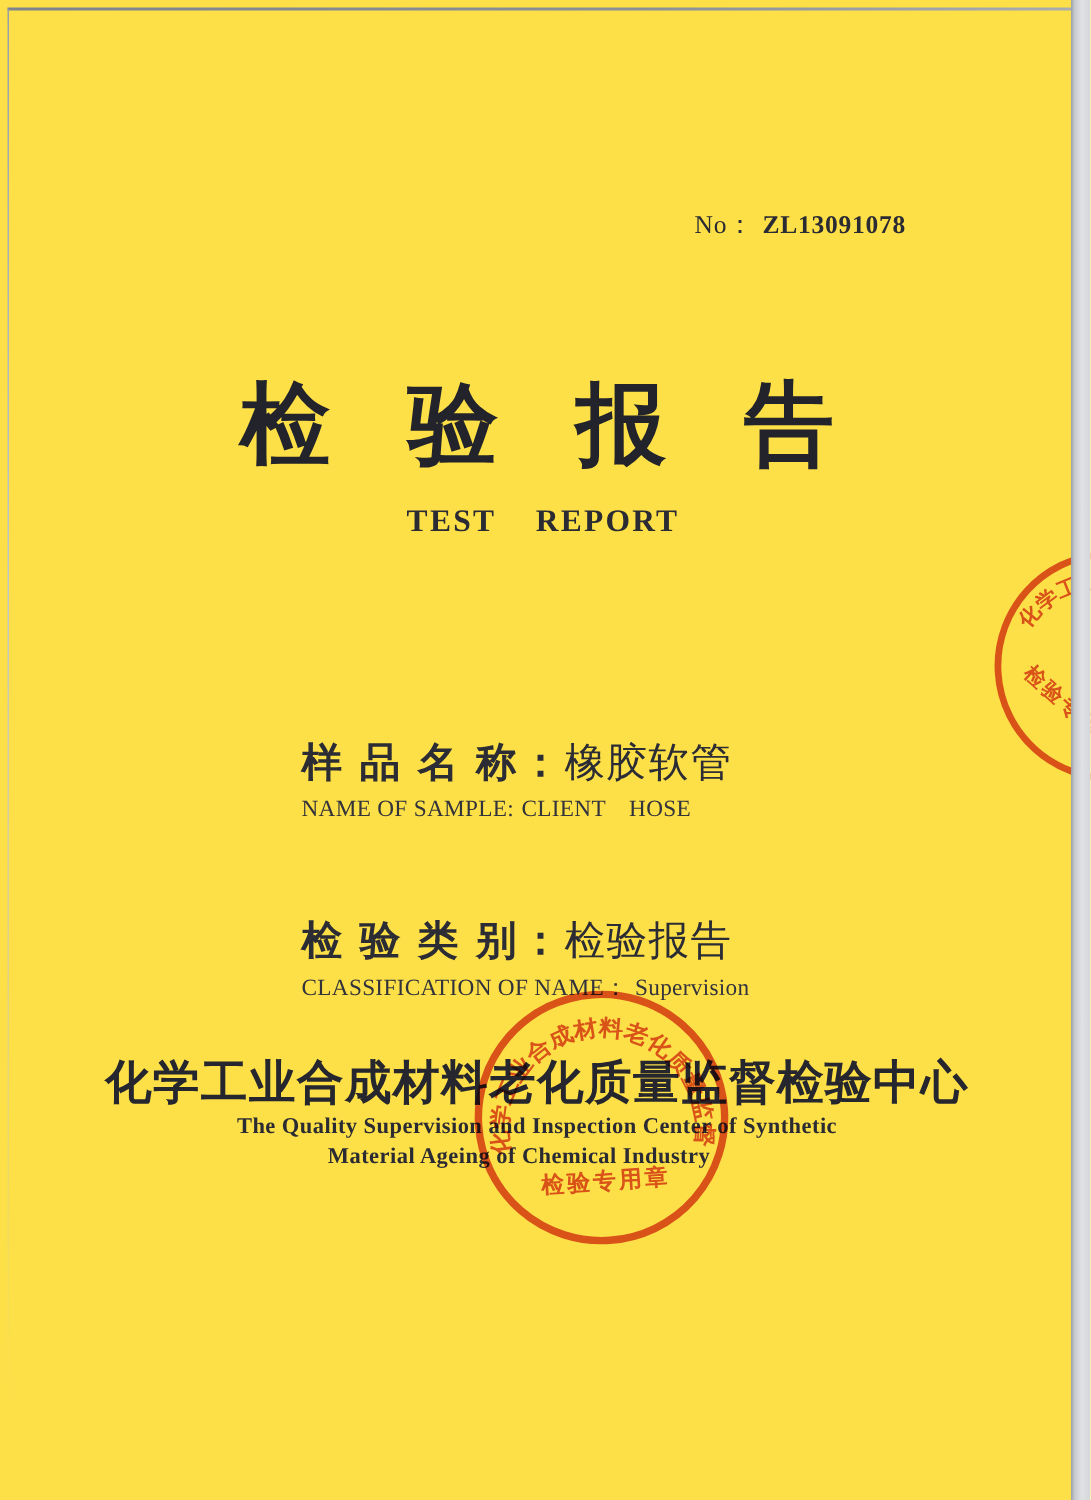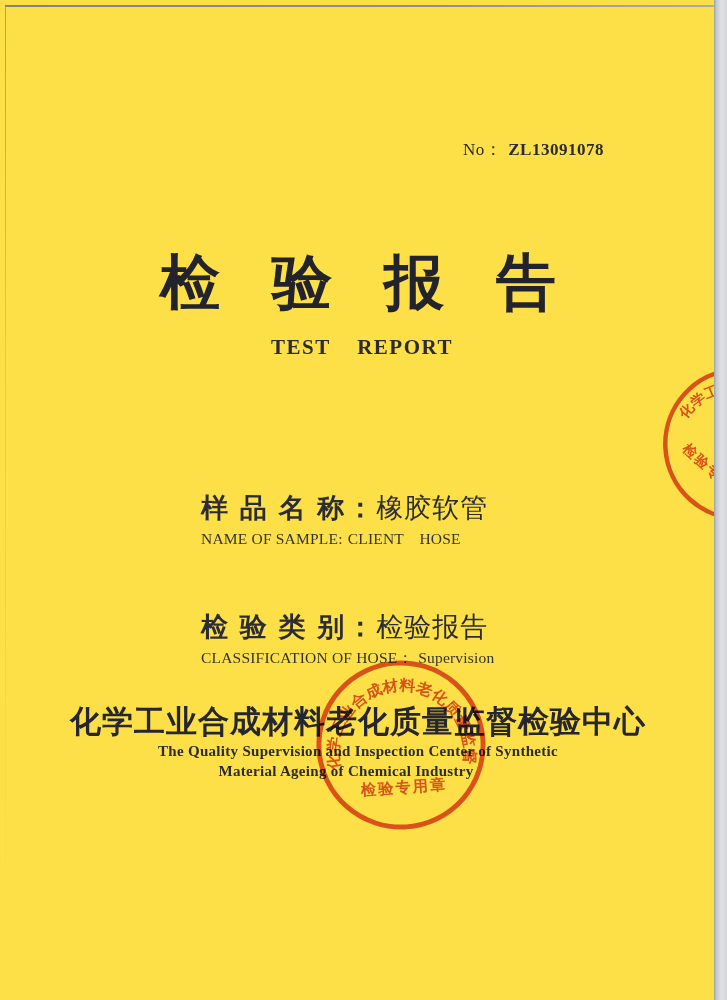--- a/index.html
+++ b/index.html
@@ -109,21 +109,21 @@
       </div>
 
       <div class="field f2">
       </div>
 
       <div class="field f3">
         <div class="cn-line">
           <span class="cn-label">检 验 类 别：</span><span class="cn-value">检验报告</span>
         </div>
         <div class="en-line">
-          <span class="en-label">CLASSIFICATION OF HOSE：</span><span class="en-value">Supervision</span>
+          <span class="en-label">CLASSIFICATION OF NAME：</span><span class="en-value">Supervision</span>
         </div>
       </div>
 
     </div>
 
     <div class="org-cn">化学工业合成材料老化质量监督检验中心</div>
     <div class="org-en1">The Quality Supervision and Inspection Center of Synthetic</div>
     <div class="org-en2">Material Ageing of Chemical Industry</div>
 
   </div>

